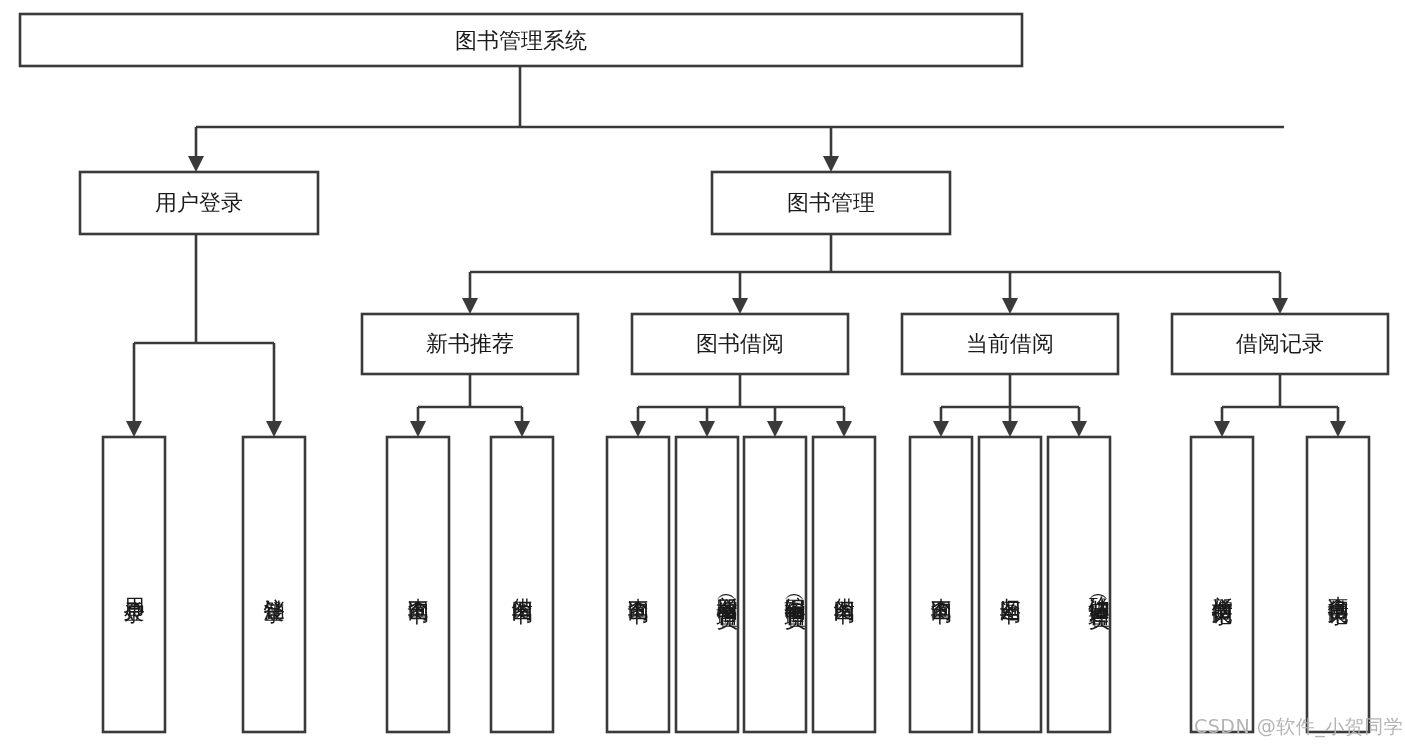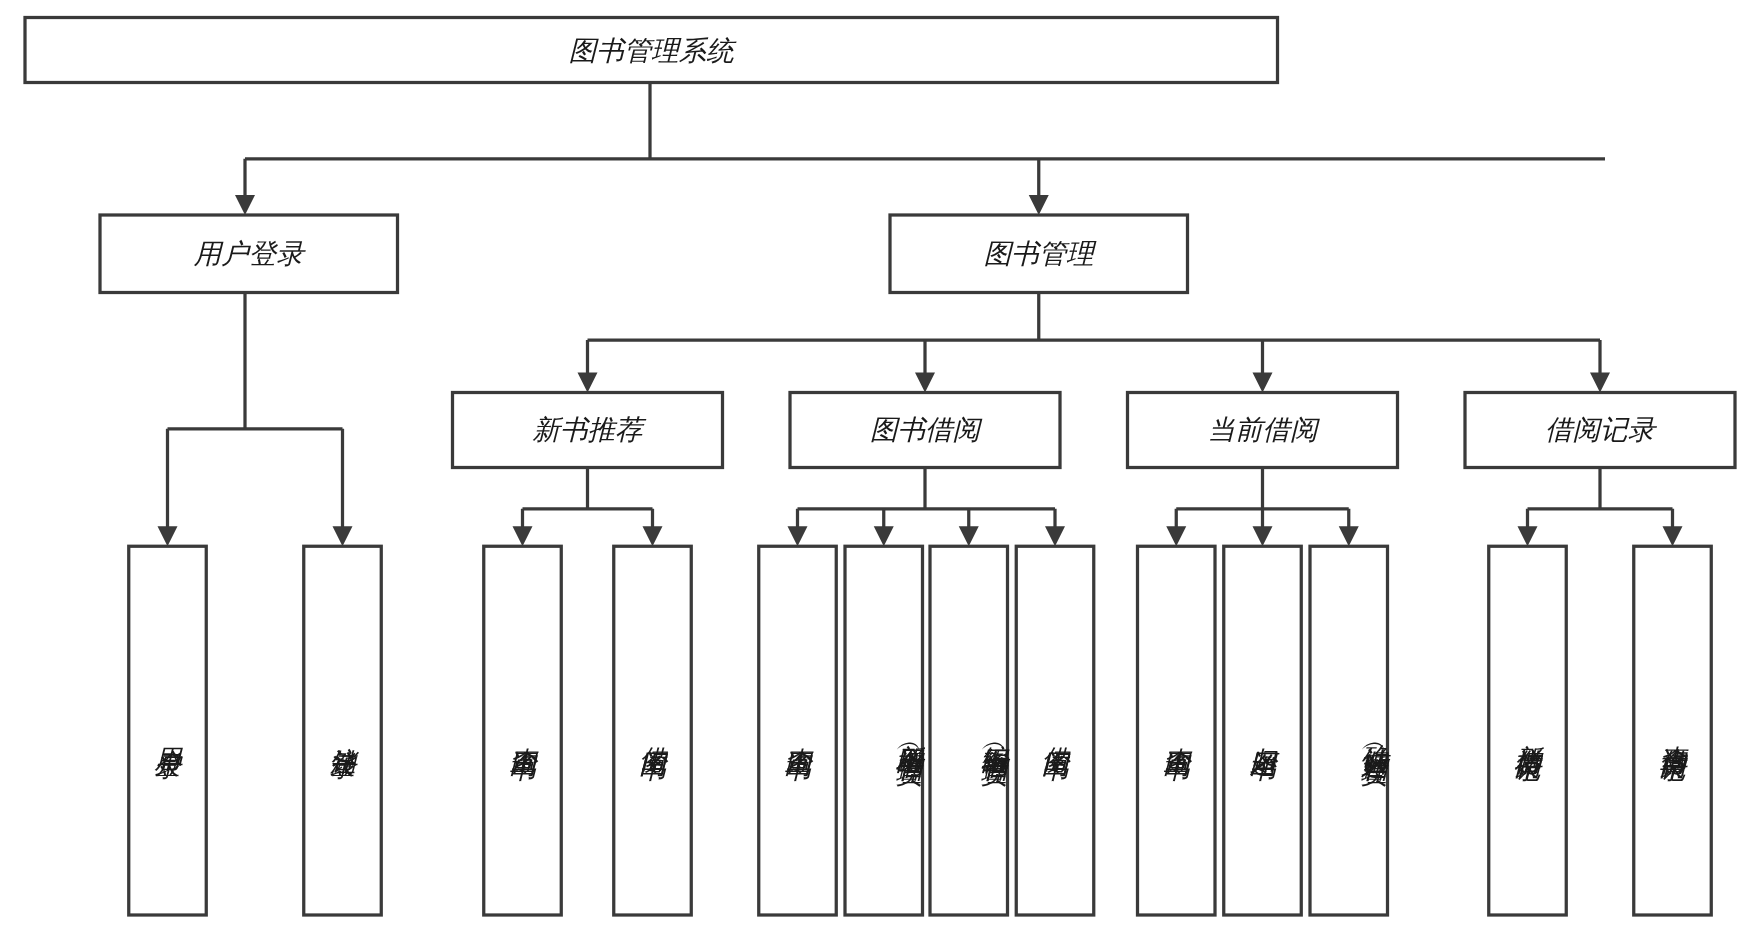--- a/index.html
+++ b/index.html
@@ -10,21 +10,20 @@
   }
   body {
     font-family: "DejaVu Sans", "Liberation Sans", sans-serif;
   }
   #diagram-root {
     position: relative;
     width: 1405px;
     height: 747px;
     background: #ffffff;
     overflow: hidden;
-    font-style: italic;
   }
   svg.diagram-canvas {
     position: absolute;
     top: 0;
     left: 0;
     width: 1405px;
     height: 747px;
     display: block;
   }
   .node-box {
@@ -248,14 +247,15 @@
   <div class="node-label-v" style="left:1048px; top:437px; width:62px; height:295px;
        display:flex; align-items:flex-start; justify-content:center; padding-top:6px;
        box-sizing:border-box;">确认归还（管理员）</div>
 
   <div class="node-label-v" style="left:1191px; top:437px; width:62px; height:295px;
        display:flex; align-items:center; justify-content:center;">新增借阅记录</div>
 
   <div class="node-label-v" style="left:1307px; top:437px; width:62px; height:295px;
        display:flex; align-items:center; justify-content:center;">查询借阅记录</div>
 
+  <div class="watermark" style="left:1194px; top:714px;">CSDN @软件_小贺同学</div>
 
 </div>
 
 </body></html>

